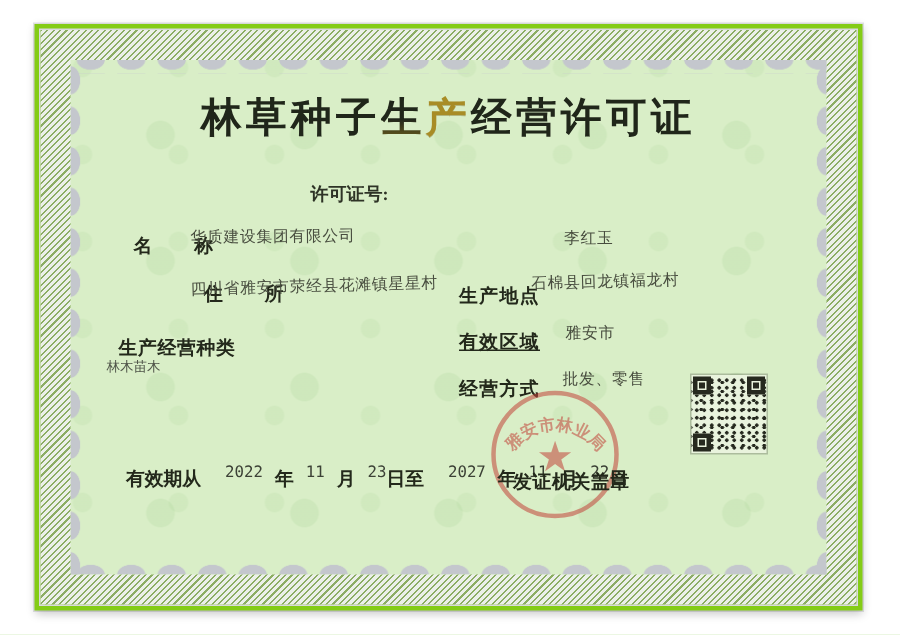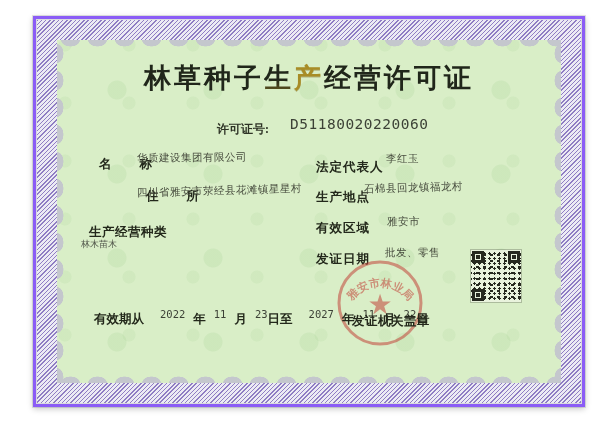--- a/index.html
+++ b/index.html
@@ -4,22 +4,22 @@
 <style>
   html,body{margin:0;padding:0;}
   body{
     width:600px;height:423px;position:relative;overflow:hidden;
     background:#ffffff;
     font-family:"Liberation Sans", sans-serif;
     -webkit-font-smoothing:antialiased;
   }
   
   .cert{
-    position:absolute;left:33px;top:16px;width:552px;height:391px;
-    background:#8b5cf6;
+    position:absolute;left:23px;top:16px;width:552px;height:391px;
+    background:#84cc16;
     box-shadow:0 2px 6px rgba(0,0,0,.22), 0 0 0 1px #e3e4e6;
   }
   
   .band{
     position:absolute;inset:3px;
     border:1px solid #d8d9dc;
     background:
       repeating-linear-gradient(135deg, rgba(146,150,158,.55) 0 1px, rgba(241,242,244,.95) 1px 3px),
       repeating-linear-gradient(45deg, rgba(146,150,158,.25) 0 1px, rgba(241,242,244,0) 1px 4px);
   }
@@ -103,41 +103,39 @@
   <div class="band"></div>
   <div class="panel">
     <div class="sc sc-top"></div>
     <div class="sc sc-bottom"></div>
     <div class="sc sc-left"></div>
     <div class="sc sc-right"></div>
 
     <div class="abs title"><span>林草种子</span><span class="dim">生</span><span class="gold">产</span><span>经营许可证</span></div>
 
     <div class="abs license-line">许可证号:</div>
-    <div class="abs license-num">D51180020220060</div>
 
     <div class="abs lbl" style="left:42px;top:116px;">名　　称</div>
     <div class="abs val" style="left:80px;top:111px;transform:rotate(-0.6deg);">华质建设集团有限公司</div>
 
     <div class="abs lbl" style="left:42px;top:148px;margin-left:47px;">住　　所</div>
     <div class="abs val" style="left:80px;top:144px;transform:rotate(-1.6deg);">四川省雅安市荥经县花滩镇星星村</div>
 
     <div class="abs lbl" style="left:32px;top:184px;letter-spacing:.5px;">生产经营种类</div>
     <div class="abs val-sm" style="left:24px;top:198px;">林木苗木</div>
 
-    <div class="abs lbl" style="left:259px;top:119px;">法定代表人</div>
     <div class="abs val" style="left:329px;top:112px;">李红玉</div>
 
     <div class="abs lbl" style="left:259px;top:149px;">生产地点</div>
     <div class="abs val" style="left:307px;top:141px;transform:rotate(-1.6deg);">石棉县回龙镇福龙村</div>
 
-    <div class="abs lbl" style="left:259px;top:180px;">有效区域</div>
+    <div class="abs lbl" style="left:259px;top:180px;text-decoration:underline;">有效区域</div>
     <div class="abs val" style="left:330px;top:175px;">雅安市</div>
 
-    <div class="abs lbl" style="left:259px;top:211px;">发证日期</div>
+    <div class="abs lbl" style="left:259px;top:211px;">经营方式</div>
     <div class="abs val" style="left:328px;top:206px;">批发、零售</div>
 
     <div class="abs qr">
       <div class="f f1"></div>
       <div class="f f2"></div>
       <div class="f f3"></div>
     </div>
 
     <div class="abs seal">
       <svg width="90" height="90" viewBox="0 0 90 90">

